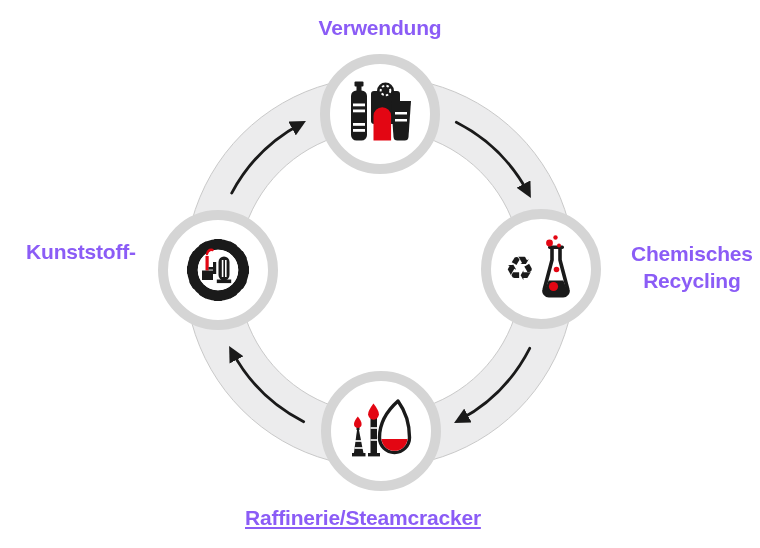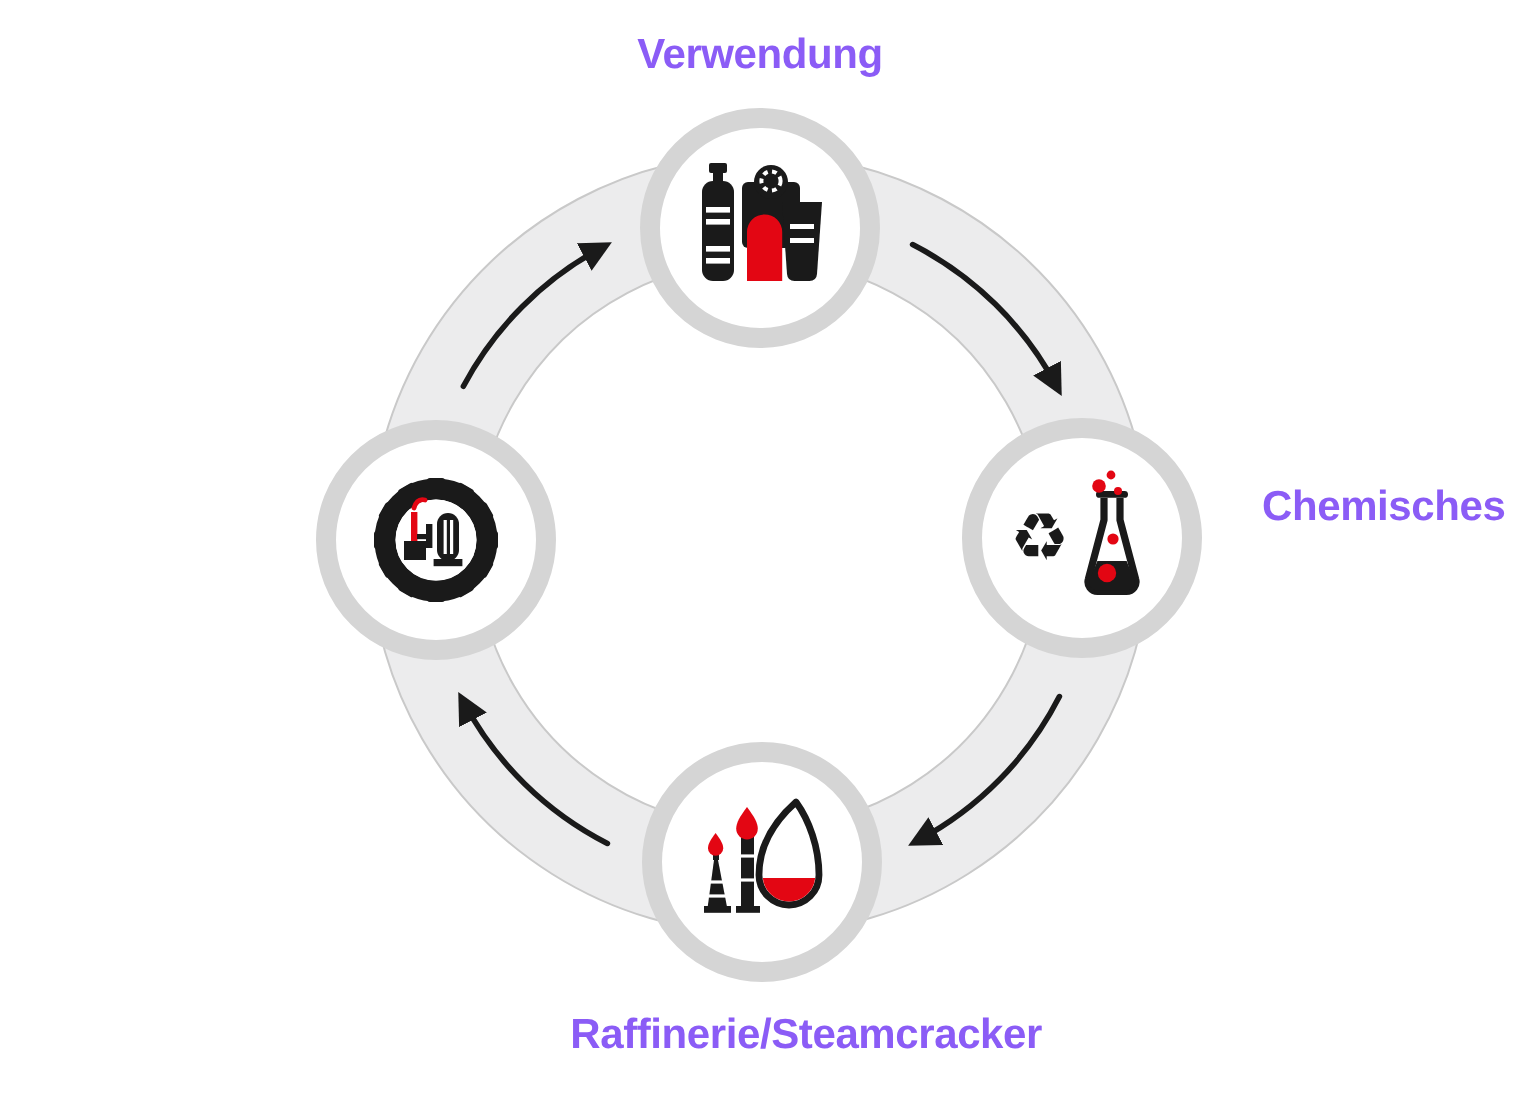--- a/index.html
+++ b/index.html
@@ -16,21 +16,21 @@
     color:#8b5cf6;
     font-weight:bold;
     font-size:21px;
     line-height:27px;
     letter-spacing:-0.2px;
     white-space:nowrap;
   }
   .lbl-top{left:280px;top:14px;width:200px;text-align:center;}
   .lbl-right{left:585px;top:240px;text-align:center;margin-left:46px;}
   .lbl-left{left:12px;top:238px;width:138px;text-align:center;}
-  .lbl-bottom{left:245px;top:504px;width:276px;text-align:right;}
+  .lbl-bottom{left:245px;top:504px;width:276px;text-align:left;text-decoration:underline;}
   .recycle-glyph{
     font-family:"DejaVu Sans",sans-serif;
     font-size:33px;
     fill:#1a1a1a;
   }
 </style>
 </head>
 <body>
 
 <div class="stage">
@@ -156,20 +156,22 @@
         <rect x="39.8" y="26" width="1.6" height="17"></rect>
         <rect x="43" y="26" width="1.6" height="17"></rect>
       </g>
     </g>
   </svg>
 
   <div class="lbl lbl-top">Verwendung</div>
 
   <div class="lbl lbl-right">
     <div>Chemisches</div>
+    <div>Recycling</div>
   </div>
 
   <div class="lbl lbl-bottom">Raffinerie/Steamcracker</div>
 
   <div class="lbl lbl-left">
+    <div>Kunststoff-</div>
   </div>
 
 </div>
 
 </body></html>

